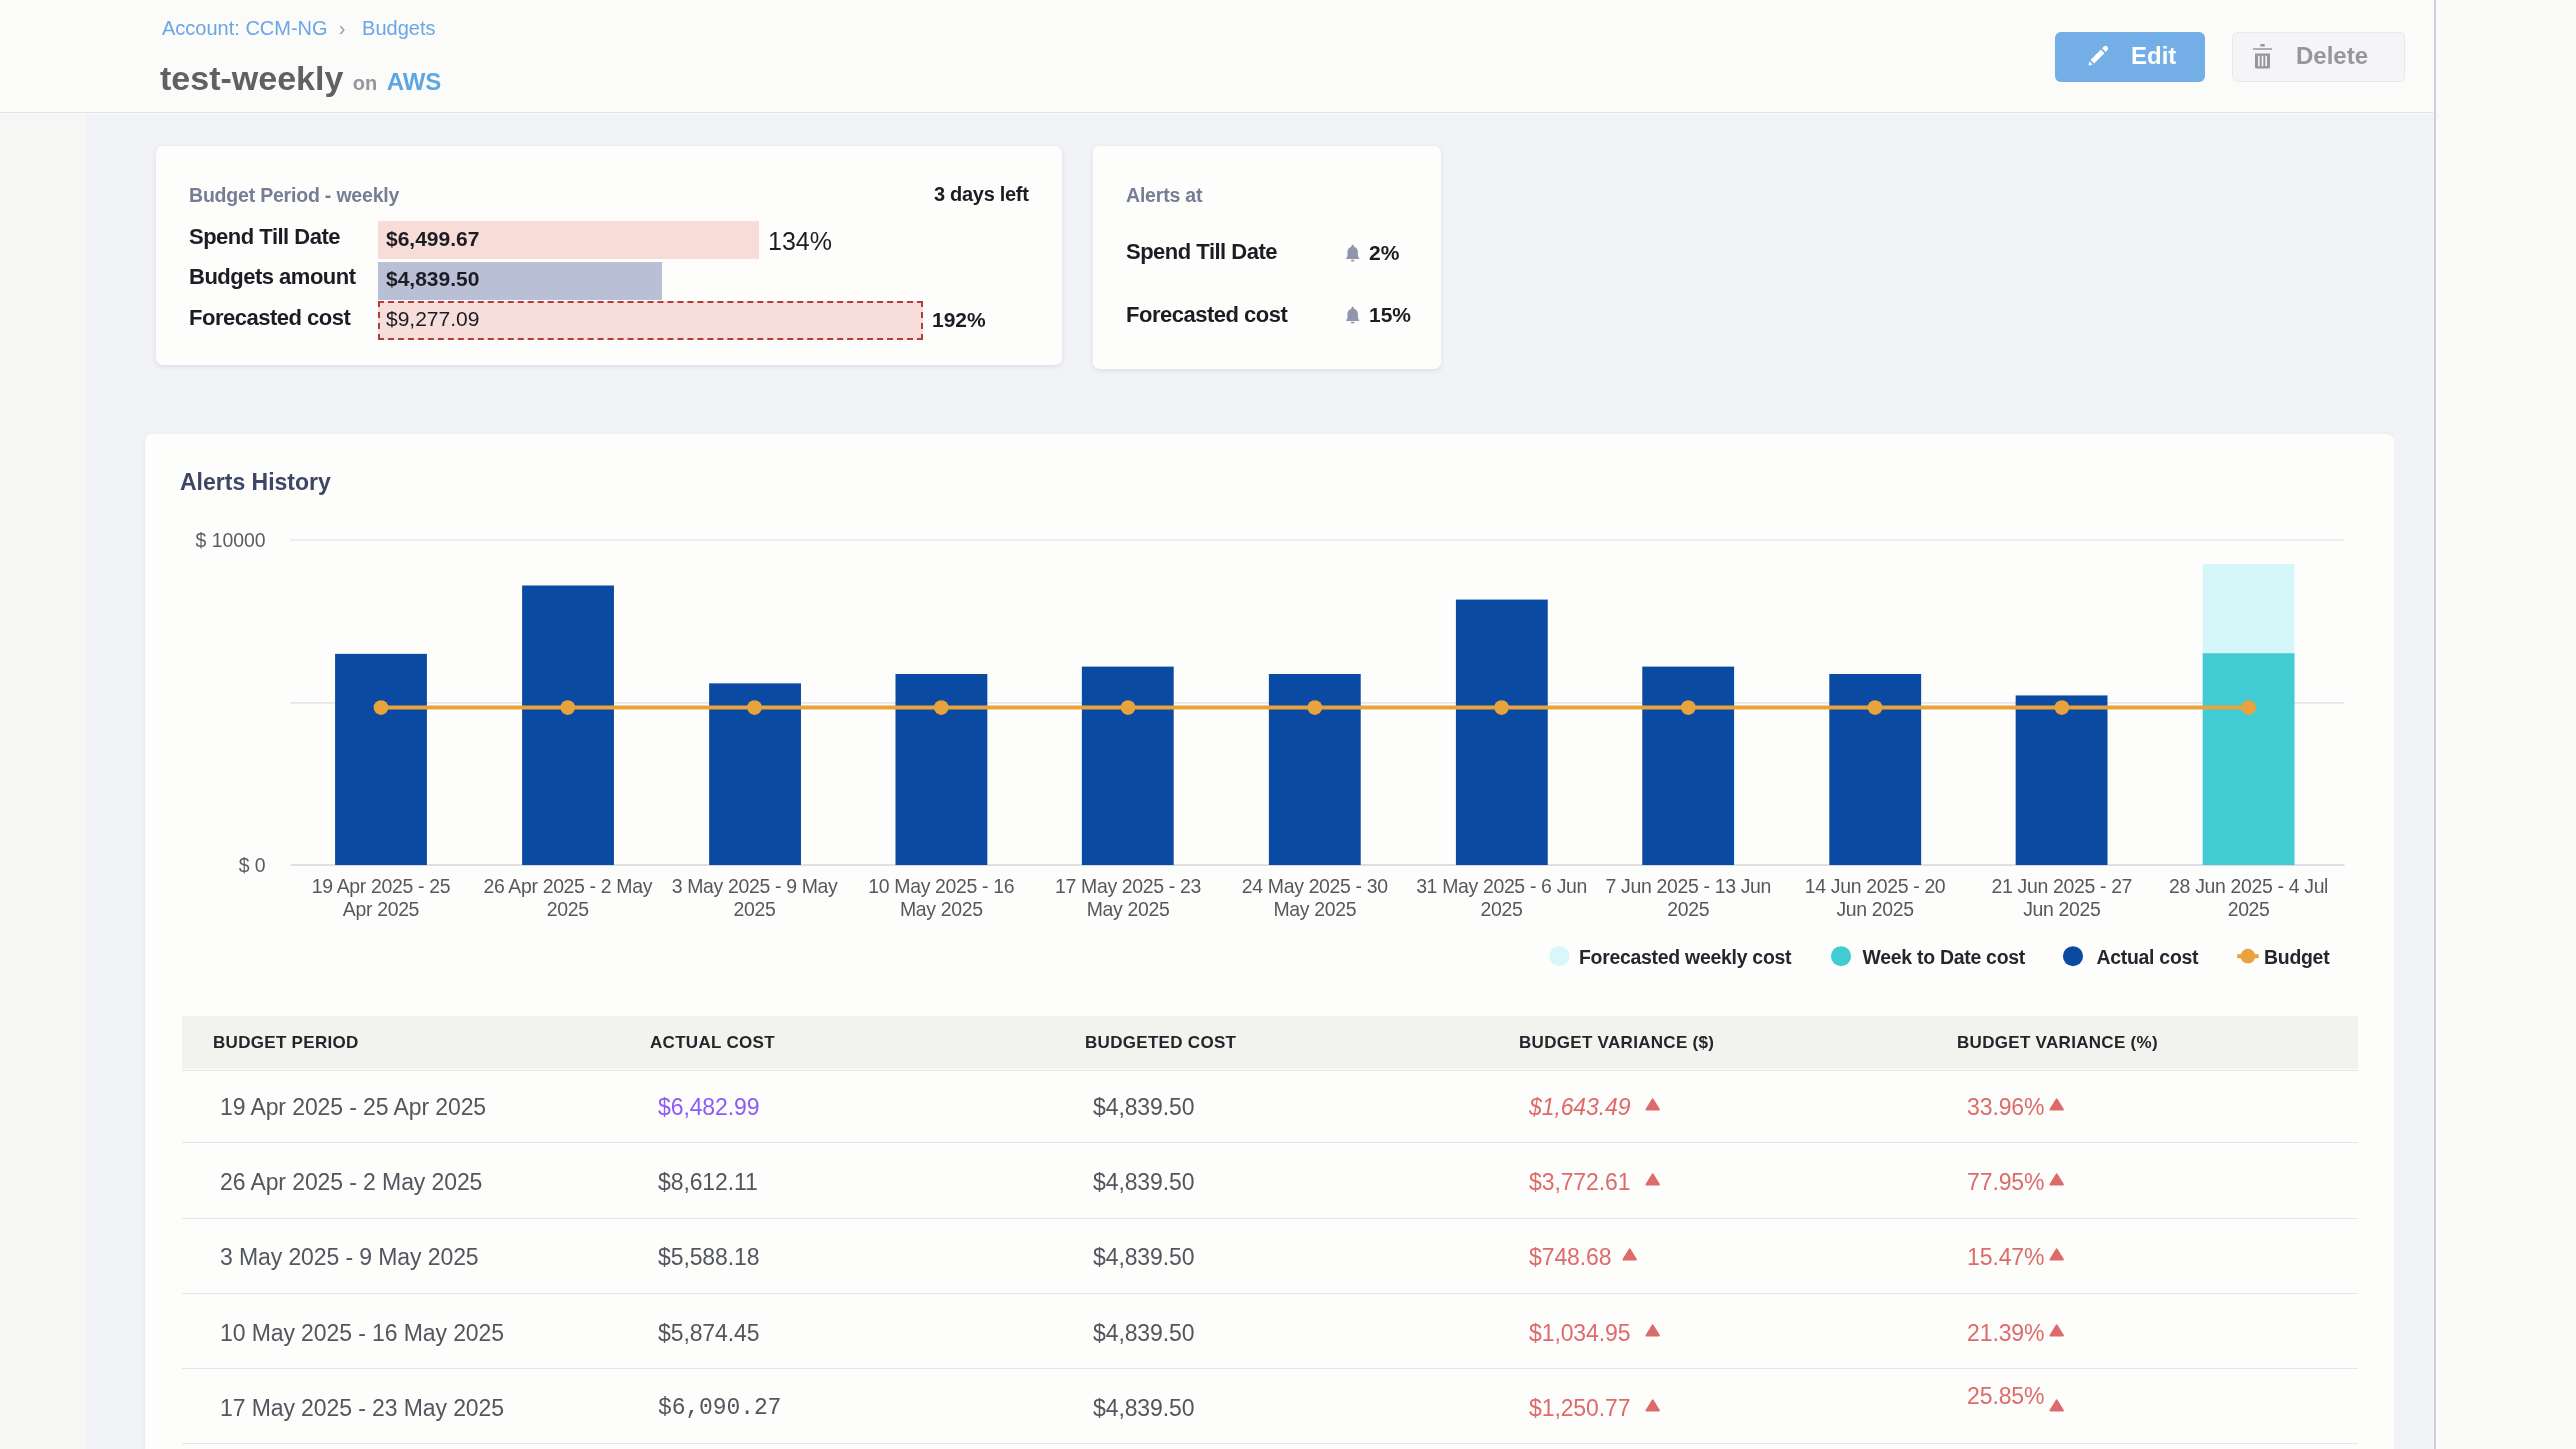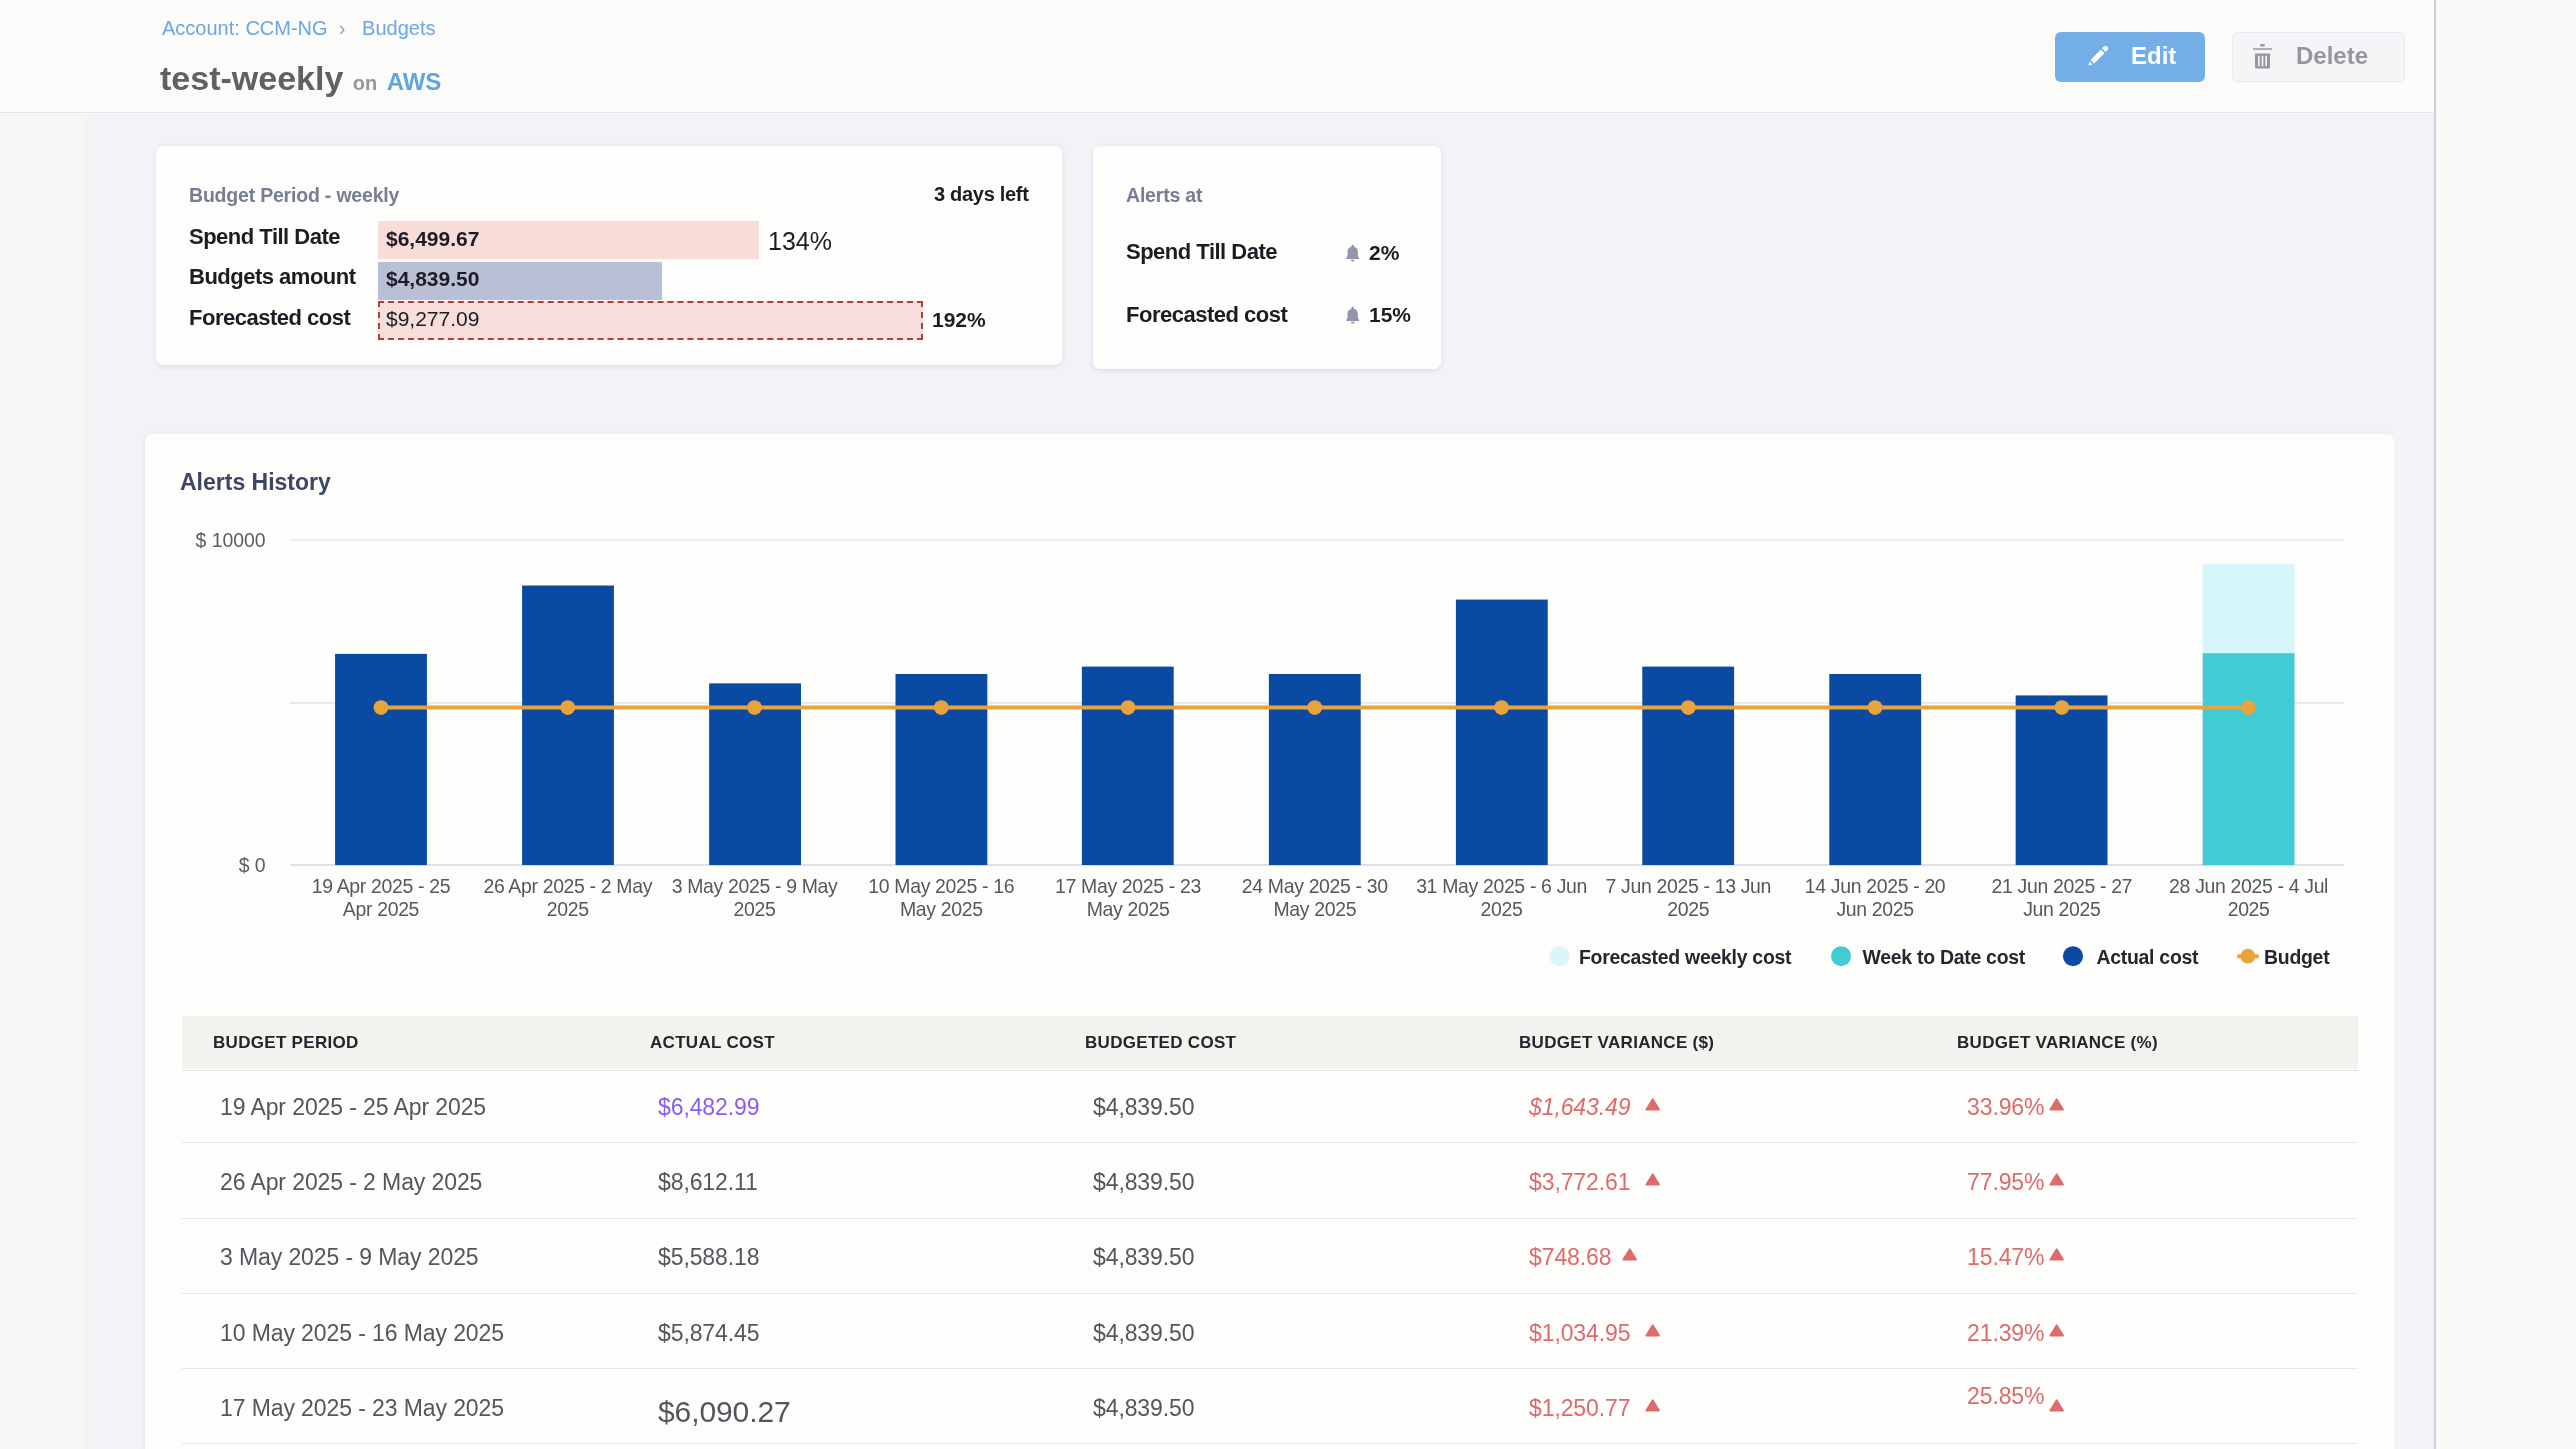--- a/index.html
+++ b/index.html
@@ -194,21 +194,21 @@
 <div class="abs" style="left:1529px;top:1320px;font-size:23px;color:#dd6b6b;letter-spacing:-0.1px;">$1,034.95</div>
 <svg class="abs" style="left:1645px;top:1324px;" width="15.4" height="12.7" viewBox="0 0 26 22">
     <path d="M13 2 L24 20 L2 20 Z" fill="#dd6b6b" stroke="#dd6b6b" stroke-width="3" stroke-linejoin="round"></path>
   </svg>
 <div class="abs" style="left:1967px;top:1320px;font-size:23px;color:#dd6b6b;letter-spacing:-0.1px;">21.39%</div>
 <svg class="abs" style="left:2049px;top:1324px;" width="15.4" height="12.7" viewBox="0 0 26 22">
     <path d="M13 2 L24 20 L2 20 Z" fill="#dd6b6b" stroke="#dd6b6b" stroke-width="3" stroke-linejoin="round"></path>
   </svg>
 <div class="abs" style="left:182px;top:1368px;width:2176px;height:1.3px;background:#e6e6ea;"></div>
 <div class="abs" style="left:220px;top:1395px;font-size:23px;color:#53565e;letter-spacing:-0.1px;">17 May 2025 - 23 May 2025</div>
-<div class="abs" style="left:658px;top:1395px;font-size:30px;color:#53565e;letter-spacing:-0.1px;">$6,090.27</div>
+<div class="abs" style="left:658px;top:1395px;font-size:23px;color:#53565e;letter-spacing:-0.1px;font-family:Liberation Mono, monospace;">$6,090.27</div>
 <div class="abs" style="left:1093px;top:1395px;font-size:23px;color:#53565e;letter-spacing:-0.1px;">$4,839.50</div>
 <div class="abs" style="left:1529px;top:1395px;font-size:23px;color:#dd6b6b;letter-spacing:-0.1px;">$1,250.77</div>
 <svg class="abs" style="left:1645px;top:1399px;" width="15.4" height="12.7" viewBox="0 0 26 22">
     <path d="M13 2 L24 20 L2 20 Z" fill="#dd6b6b" stroke="#dd6b6b" stroke-width="3" stroke-linejoin="round"></path>
   </svg>
 <div class="abs" style="left:1967px;top:1383px;font-size:23px;color:#dd6b6b;letter-spacing:-0.1px;text-align:center;">25.85%</div>
 <svg class="abs" style="left:2049px;top:1399px;" width="15.4" height="12.7" viewBox="0 0 26 22">
     <path d="M13 2 L24 20 L2 20 Z" fill="#dd6b6b" stroke="#dd6b6b" stroke-width="3" stroke-linejoin="round"></path>
   </svg>
 <div class="abs" style="left:182px;top:1443px;width:2176px;height:1.3px;background:#e6e6ea;"></div>

